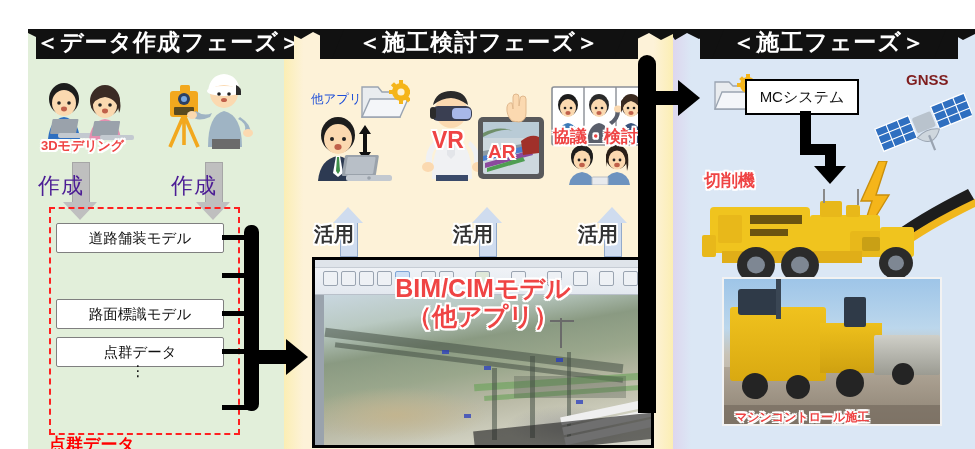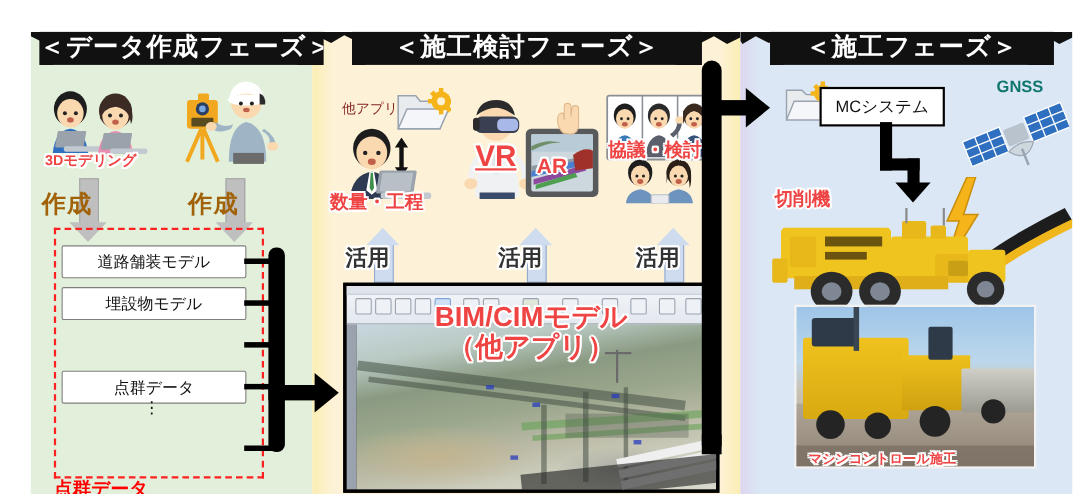--- a/index.html
+++ b/index.html
@@ -44,21 +44,21 @@
   
   #lbl-3dmodel{position:absolute;left:41px;top:108px;font-size:13px;font-weight:bold;}
   .people{position:absolute;}
 
   .ar-down{position:absolute;width:34px;}
   .ar-down .shaft{position:absolute;left:9px;top:0;width:16px;height:42px;
       background:#bfbfbf;border:1px solid #a6a6a6;}
   .ar-down .head{position:absolute;left:0;top:40px;width:0;height:0;
       border-left:17px solid transparent;border-right:17px solid transparent;
       border-top:18px solid #bfbfbf;}
-  .ar-lbl{position:absolute;font-size:22px;font-weight:bold;color:#a16207;
+  .ar-lbl{position:absolute;font-size:22px;font-weight:normal;color:#4c1d95;
       letter-spacing:1px;white-space:nowrap;}
 
   #dashbox{position:absolute;left:49px;top:178px;width:187px;height:224px;
       border:2.5px dashed #ff2020;}
   .modelbox{position:absolute;left:56px;width:166px;height:28px;
       background:#ffffff;border:1.6px solid #7f7f7f;border-radius:2px;
       display:flex;align-items:center;justify-content:center;
       font-size:14.5px;color:#111;white-space:nowrap;}
   #dots{position:absolute;left:56px;top:338px;width:166px;text-align:center;
       font-size:15px;color:#111;line-height:8px;letter-spacing:2px;}
@@ -69,23 +69,23 @@
   .bus-h{position:absolute;height:5px;background:#000;}
   #bus-v{position:absolute;left:244px;top:196px;width:15px;height:186px;
       background:#000;border-radius:7px;}
   #bus-arrow{position:absolute;left:244px;top:310px;}
   #bus-arrow .s{position:absolute;left:0;top:11px;width:44px;height:14px;background:#000;}
   #bus-arrow .h{position:absolute;left:42px;top:0;width:0;height:0;
       border-top:18px solid transparent;border-bottom:18px solid transparent;
       border-left:22px solid #000;}
 
   
-  #lbl-otherapp{position:absolute;left:311px;top:62px;font-size:12.5px;color:#7f1d1d;}
+  #lbl-otherapp{position:absolute;left:311px;top:62px;font-size:12.5px;color:#1d4ed8;}
   #lbl-quantity{position:absolute;left:300px;top:143px;font-size:17px;font-weight:bold;}
-  #lbl-vr{position:absolute;left:432px;top:98px;font-size:27px;font-weight:bold;text-decoration:underline;}
+  #lbl-vr{position:absolute;left:432px;top:98px;font-size:23px;font-weight:bold;}
   #lbl-ar{position:absolute;left:488px;top:112px;font-size:19px;font-weight:bold;}
   #lbl-meeting{position:absolute;left:553px;top:96px;font-size:17px;font-weight:bold;
       white-space:nowrap;}
 
   .ar-up{position:absolute;width:30px;}
   .ar-up .shaft{position:absolute;left:7px;top:14px;width:16px;height:34px;
       background:#cfdcef;border:1px solid #93aacb;}
   .ar-up .head{position:absolute;left:0;top:0;width:0;height:0;
       border-left:15px solid transparent;border-right:15px solid transparent;
       border-bottom:16px solid #cfdcef;}
@@ -122,21 +122,21 @@
   #funnel .s{position:absolute;left:14px;top:36px;width:30px;height:14px;background:#000;}
   #funnel .h{position:absolute;left:40px;top:25px;width:0;height:0;
       border-top:18px solid transparent;border-bottom:18px solid transparent;
       border-left:22px solid #000;}
 
   
   #mc-box{position:absolute;left:745px;top:50px;width:110px;height:32px;
       background:#fff;border:2px solid #000;
       display:flex;align-items:center;justify-content:center;
       font-size:15px;color:#111;white-space:nowrap;}
-  #lbl-gnss{position:absolute;left:906px;top:42px;font-size:15px;font-weight:bold;color:#0f766e;}
+  #lbl-gnss{position:absolute;left:906px;top:42px;font-size:15px;font-weight:bold;color:#7f1d1d;}
   #lbl-kesakuki{position:absolute;left:704px;top:140px;font-size:17px;font-weight:bold;}
   #photo-cap{position:absolute;left:735px;top:380px;width:190px;
       font-size:12px;font-weight:bold;}
 
   #mc-arrow{position:absolute;left:800px;top:82px;}
   #mc-arrow .v{position:absolute;left:0;top:0;width:11px;height:44px;background:#000;}
   #mc-arrow .hl{position:absolute;left:0;top:33px;width:36px;height:11px;background:#000;}
   #mc-arrow .dv{position:absolute;left:25px;top:33px;width:11px;height:25px;background:#000;}
   #mc-arrow .hd{position:absolute;left:14px;top:55px;width:0;height:0;
       border-left:16px solid transparent;border-right:16px solid transparent;
@@ -246,21 +246,21 @@
 
   <div class="ar-down" style="left:196px;top:133px;">
     <div class="shaft"></div>
       <div class="head"></div>
   </div>
   <div class="ar-lbl jp" style="left:171px;top:142px;">作成</div>
 
   <div id="dashbox"></div>
 
   <div class="modelbox jp" style="top:194px;">道路舗装モデル</div>
-  <div class="modelbox jp" style="top:232px;">埋設物モデル</div>
+  <div class="modelbox jp" style="top:270px;">路面標識モデル</div>
   <div class="modelbox jp" style="top:308px;">点群データ</div>
   <div id="dots" class="jp">⋮</div>
 
   <div id="coord-unify" class="jp">点群データ</div>
 
   <div class="bus-h" style="left:222px;top:206px;width:30px;"></div>
   <div class="bus-h" style="left:222px;top:244px;width:30px;"></div>
   <div class="bus-h" style="left:222px;top:282px;width:30px;"></div>
   <div class="bus-h" style="left:222px;top:320px;width:30px;"></div>
   <div class="bus-h" style="left:222px;top:376px;width:30px;"></div>
@@ -301,21 +301,20 @@
       <circle cx="46" cy="28" r="2" fill="#222"></circle>
     <ellipse cx="40" cy="36" rx="3.6" ry="3" fill="#c0604a"></ellipse>
     <path d="M20 70 Q22 48 40 45 Q58 48 60 70Z" fill="#2d3a52"></path>
     <path d="M38 45 L42 45 L45 62 L40 66 L35 62Z" fill="#fff"></path>
     <path d="M39 46 L41 46 L42 60 L40 63 L38 60Z" fill="#3f8f4a"></path>
     <rect x="54" y="44" width="34" height="21" rx="1.5" fill="#9aa2ab" transform="skewX(-9)"></rect>
     <rect x="57" y="46" width="28" height="17" rx="1" fill="#b8bfc7" transform="skewX(-9)"></rect>
     <rect x="48" y="64" width="46" height="6" rx="2.5" fill="#c3c9d0"></rect>
     <circle cx="71" cy="67" r="1.8" fill="#9aa2ab"></circle>
   </svg>
-  <div id="lbl-quantity" class="jp outlined">数量・工程</div>
 
   <svg style="position:absolute;left:418px;top:60px;" width="78" height="92" viewBox="0 0 78 92">
     <ellipse cx="33" cy="22" rx="16" ry="17" fill="#fbd9b0"></ellipse>
     <path d="M15 16 Q18 2 33 2 Q48 2 50 16 Q40 9 33 9 Q24 9 15 16Z" fill="#2b2b2b"></path>
     <rect x="14" y="17" width="40" height="15" rx="6" fill="#3a3f52"></rect>
     <rect x="34" y="19" width="19" height="11" rx="4" fill="#a8b8e8"></rect>
     <rect x="12" y="18" width="6" height="12" rx="3" fill="#2b2b2b"></rect>
     <path d="M14 90 Q14 52 33 46 Q54 52 54 90Z" fill="#f0f1f3"></path>
     <path d="M29 46 L37 46 L37 66 L33 70 L29 66Z" fill="#e3e5e9"></path>
     <path d="M16 52 Q6 62 8 76 L14 74 Q13 62 20 56Z" fill="#f0f1f3"></path>

